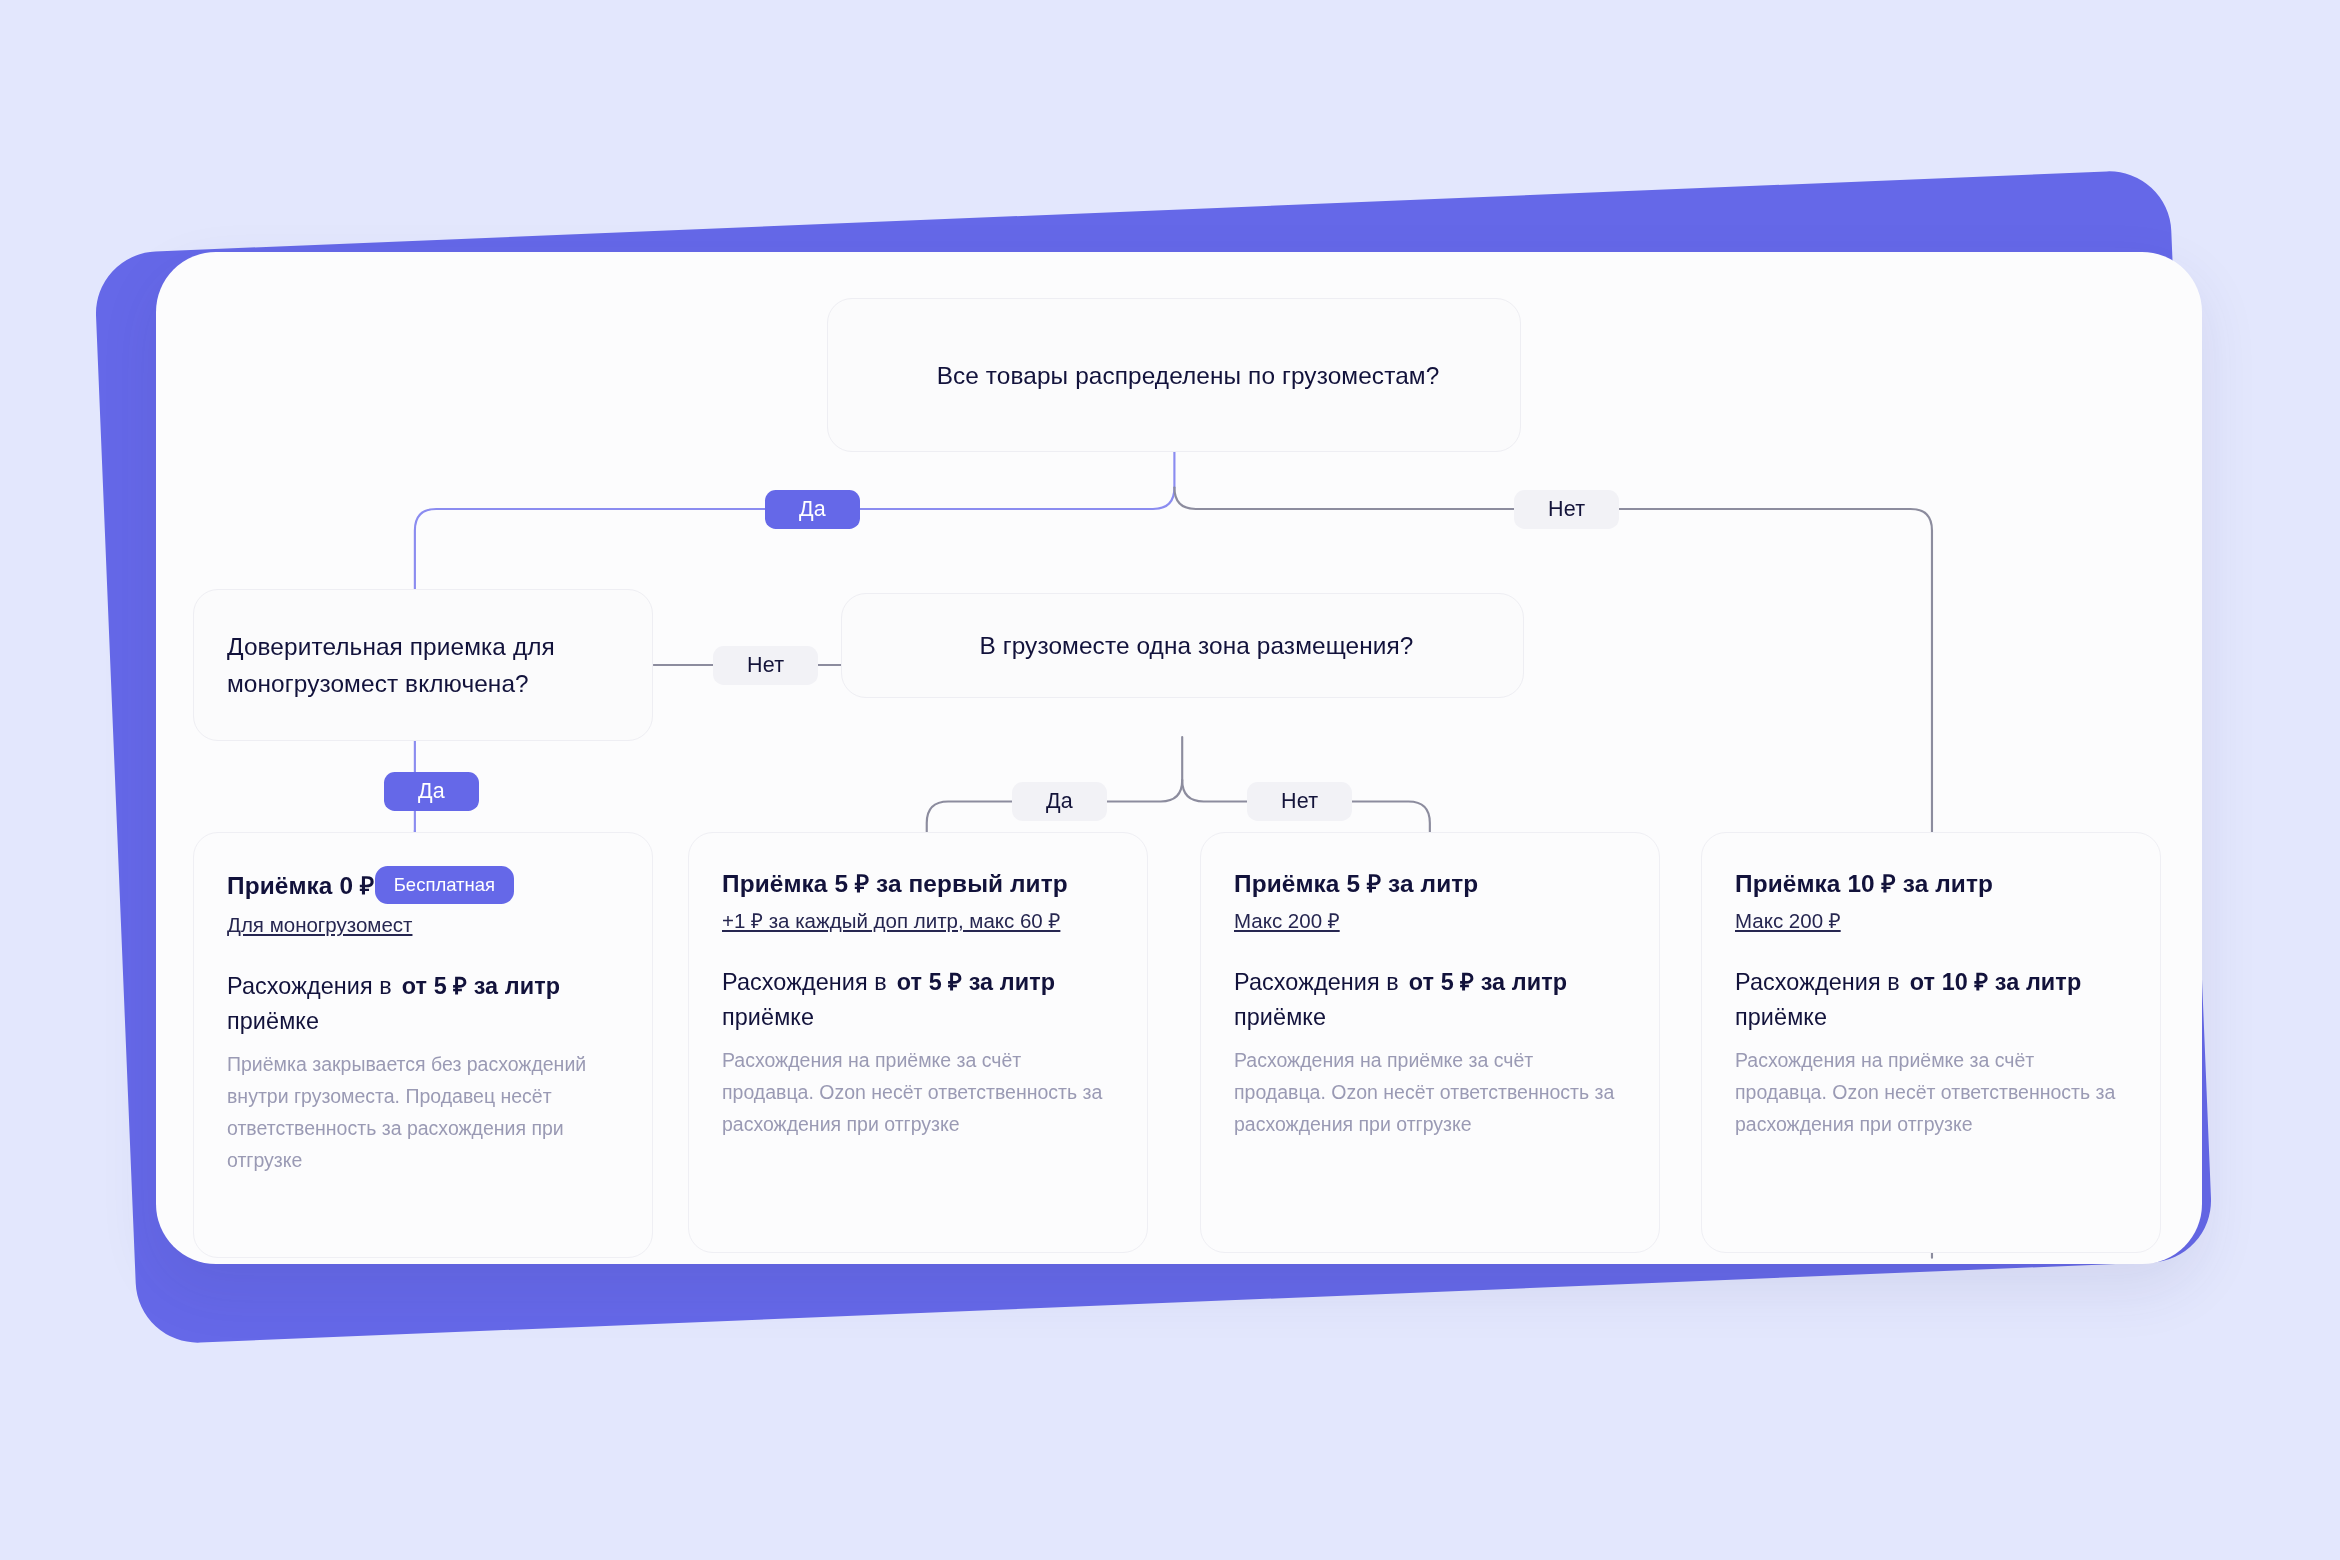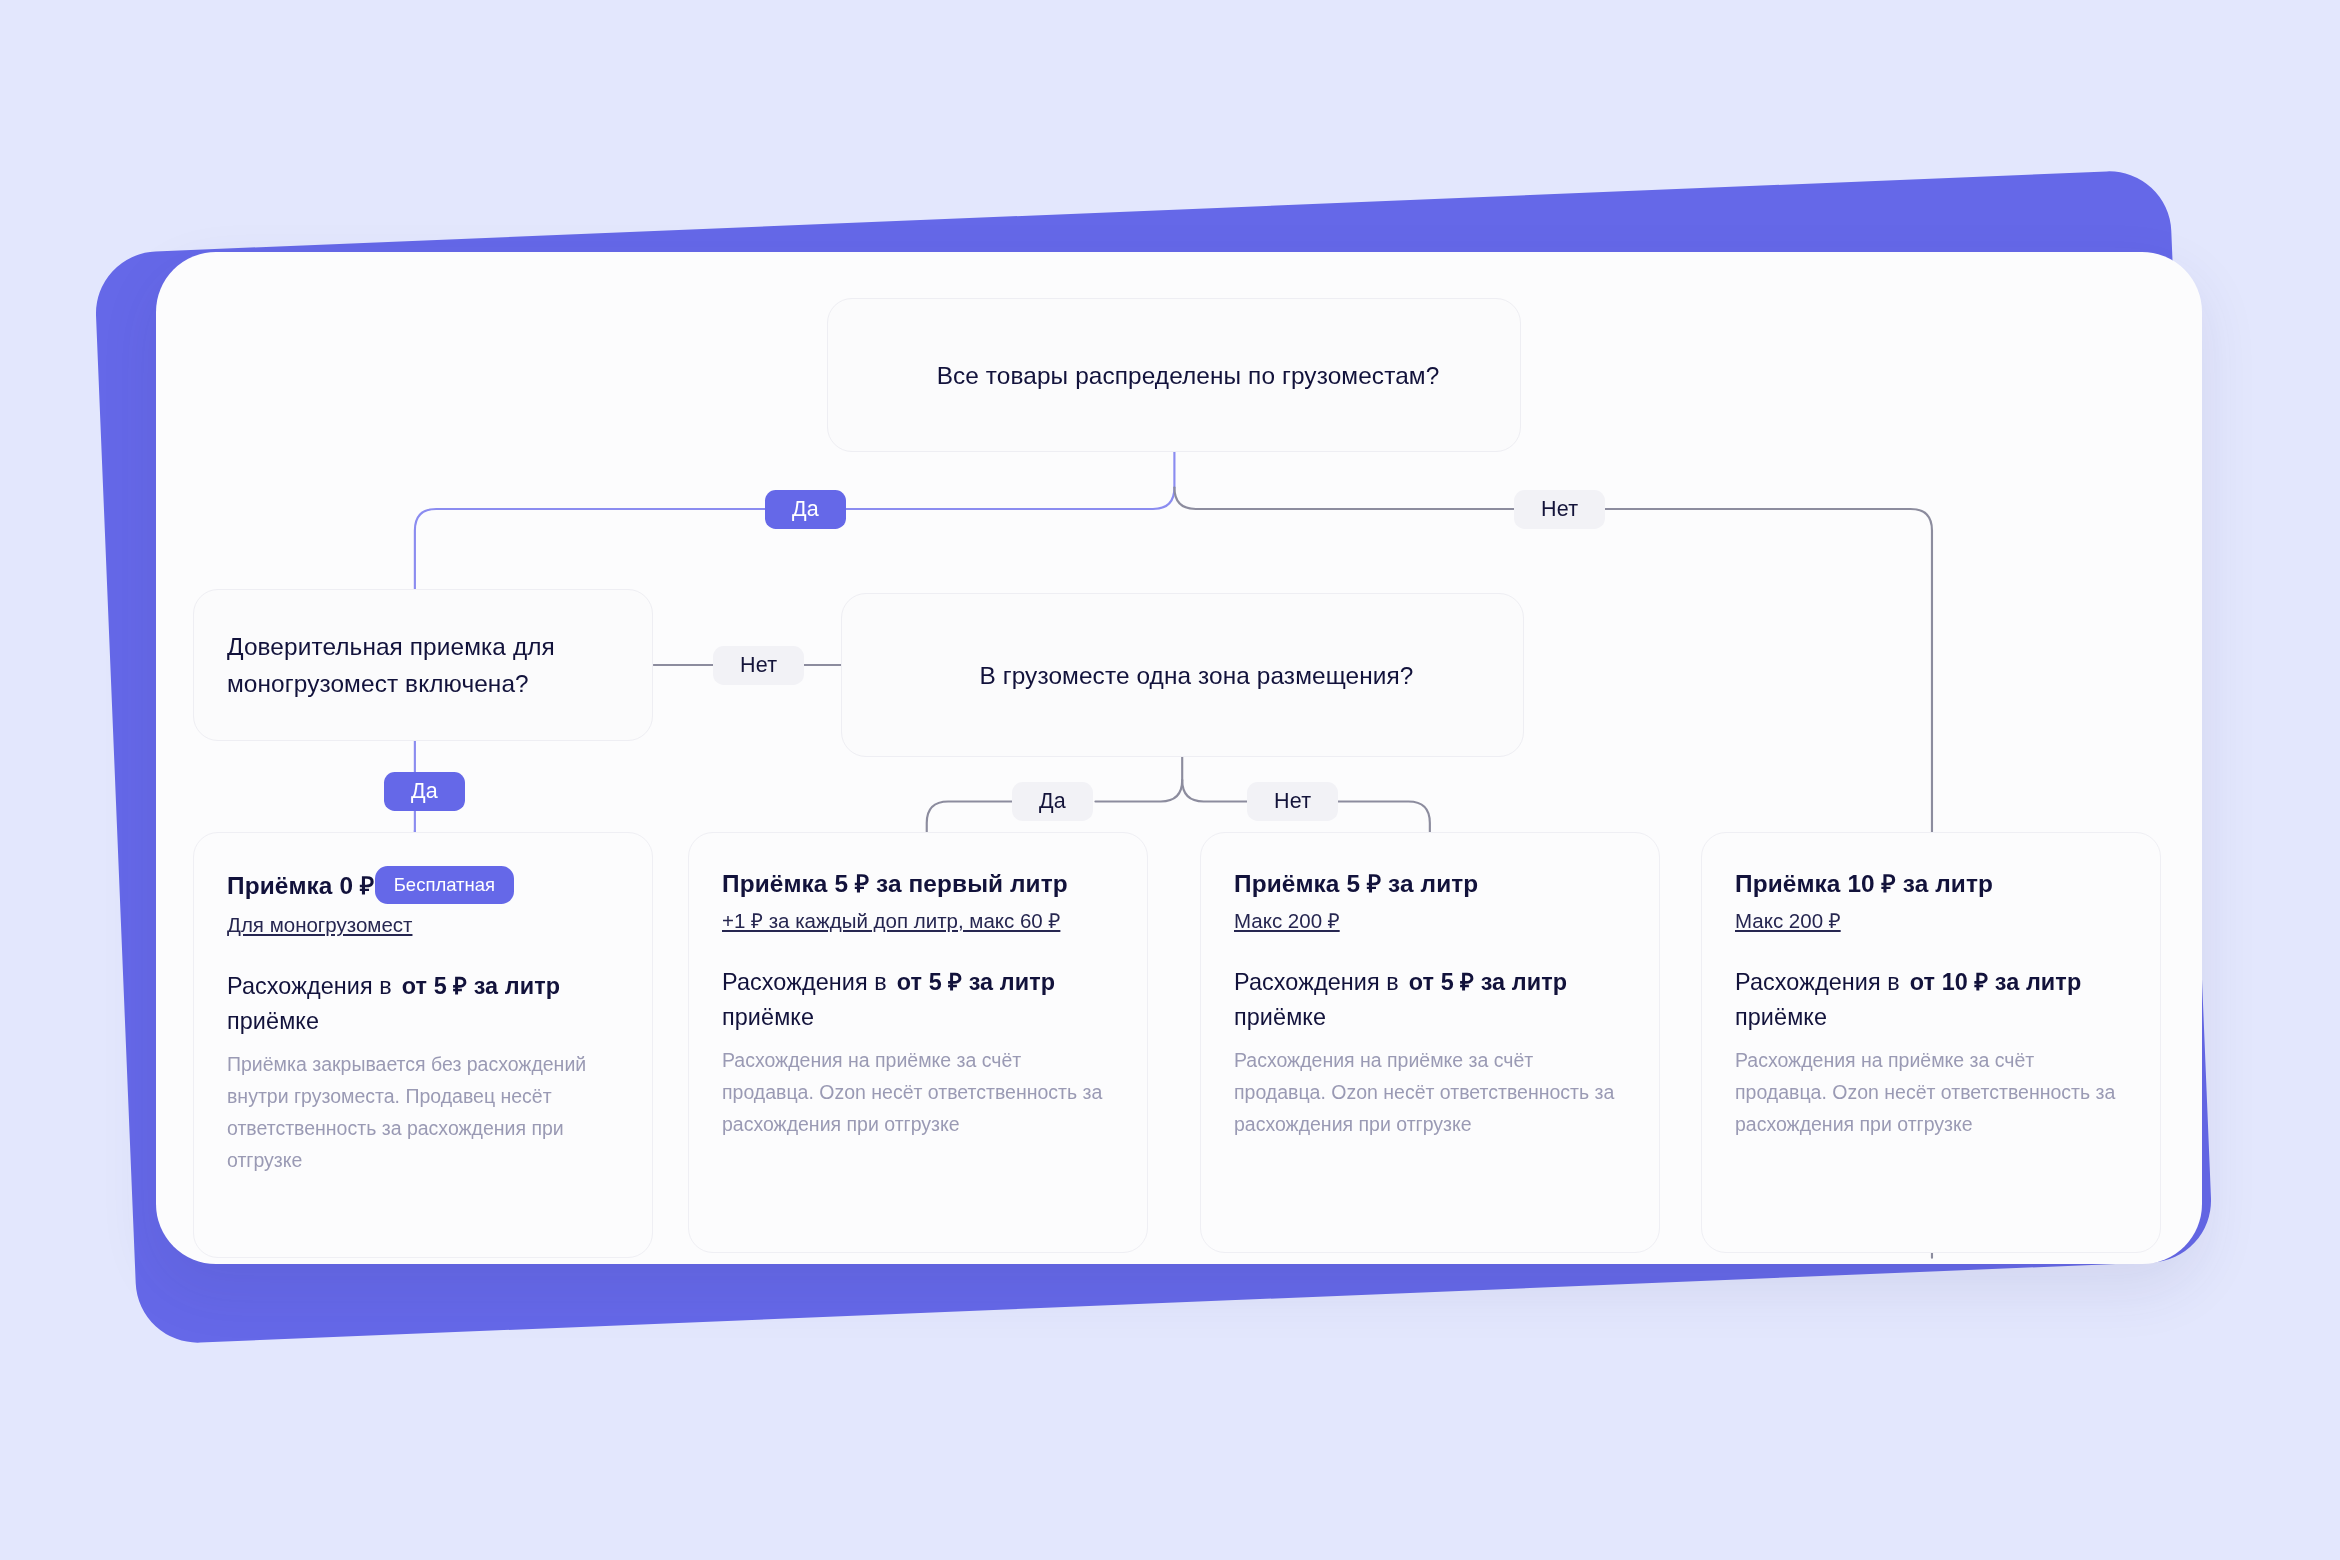--- a/index.html
+++ b/index.html
@@ -44,28 +44,28 @@
     display: flex;
     align-items: center;
     color: #12123b;
     padding-left: 28px;
   }
   .qnode .qtext { font-size: 24.4px; line-height: 37px; letter-spacing: 0.1px; }
 
   #q-root   { left: 827px; top: 298px;  width: 694px; height: 154px; justify-content: center; }
   #q-root .qtext { text-align: center; }
   #q-left   { left: 193px; top: 589px;  width: 460px; height: 152px; padding: 0 33px; }
-  #q-mid    { left: 841px; top: 593px;  width: 683px; height: 164px; justify-content: center; }
+  #q-mid    { left: 841px; top: 593px;  width: 683px; height: 105px; justify-content: center; }
   #q-mid .qtext { text-align: center; }
 
   
   .elabel {
     position: absolute;
     display: flex; align-items: center; justify-content: center;
-    height: 39px; padding: 0 27px;
+    height: 39px; padding: 0 34px;
     border-radius: 10.7px;
     font-size: 21.5px; font-weight: 400;
     letter-spacing: 0.2px;
     white-space: nowrap;
   }
   .elabel.grey   { background: #f2f2f6; color: #14143a; }
   .elabel.purple { background: #6568e8; color: #ffffff; }
 
   
   .rcard {

